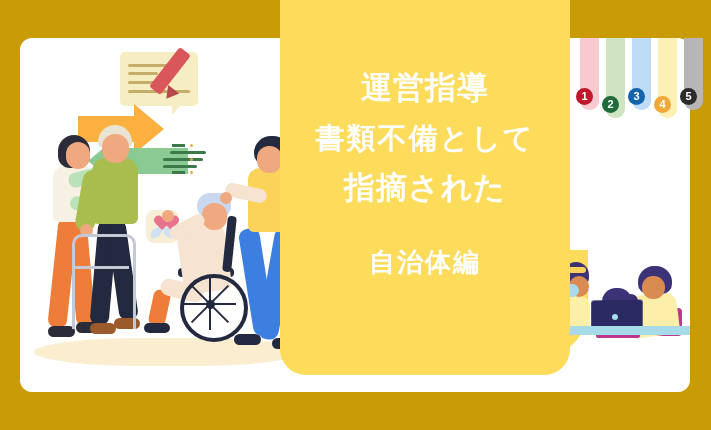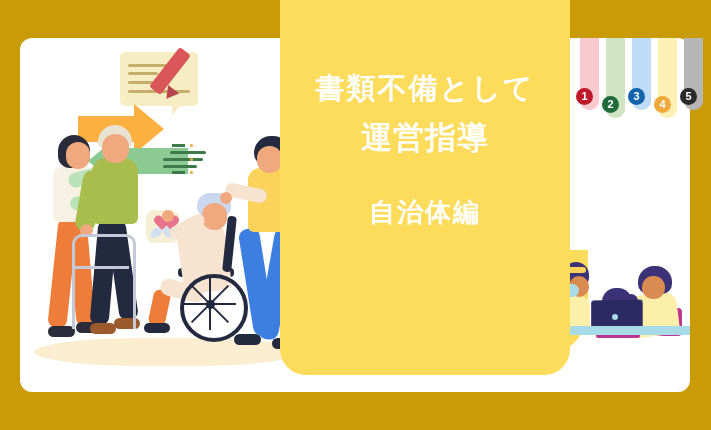--- a/index.html
+++ b/index.html
@@ -308,18 +308,19 @@
 
     <div class="lap-screen"></div>
     <div class="lap-dot"></div>
     <div class="lap-base"></div>
     <div class="desk"></div>
   </div>
 
   <div class="banner"></div>
 
   <div class="title-block">
+    <div class="tline">運営指導</div>
     <div class="tline wide">書類不備として</div>
-    <div class="tline">運営指導</div>
+    <div class="tline">指摘された</div>
     <div class="subtitle">自治体編</div>
   </div>
 
 </div>
 
 </body></html>

